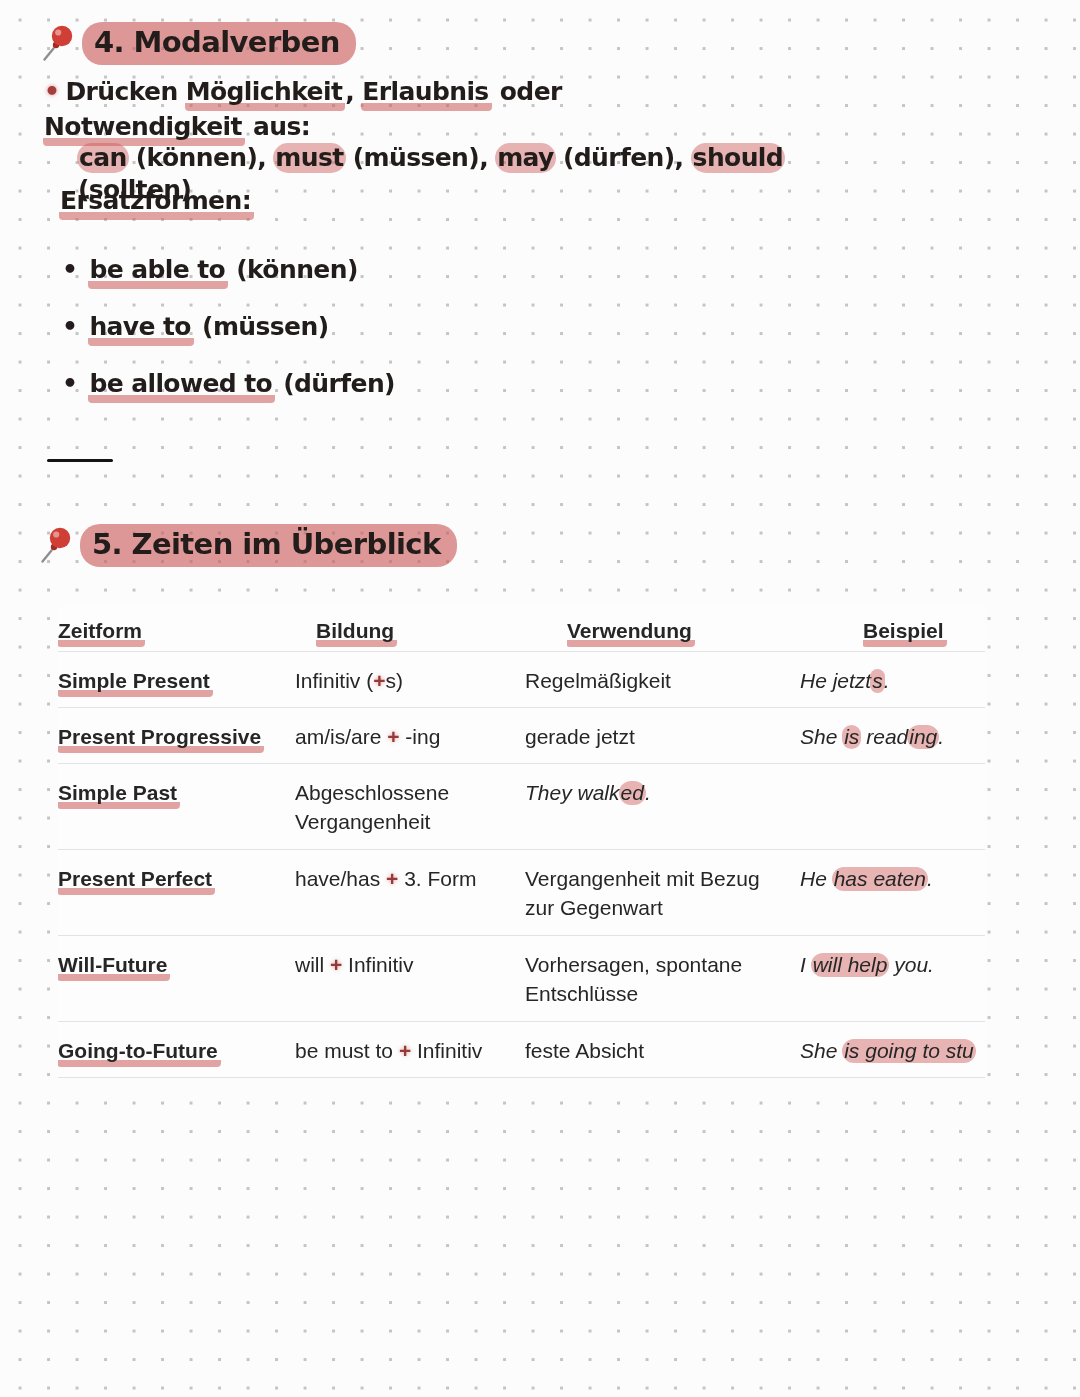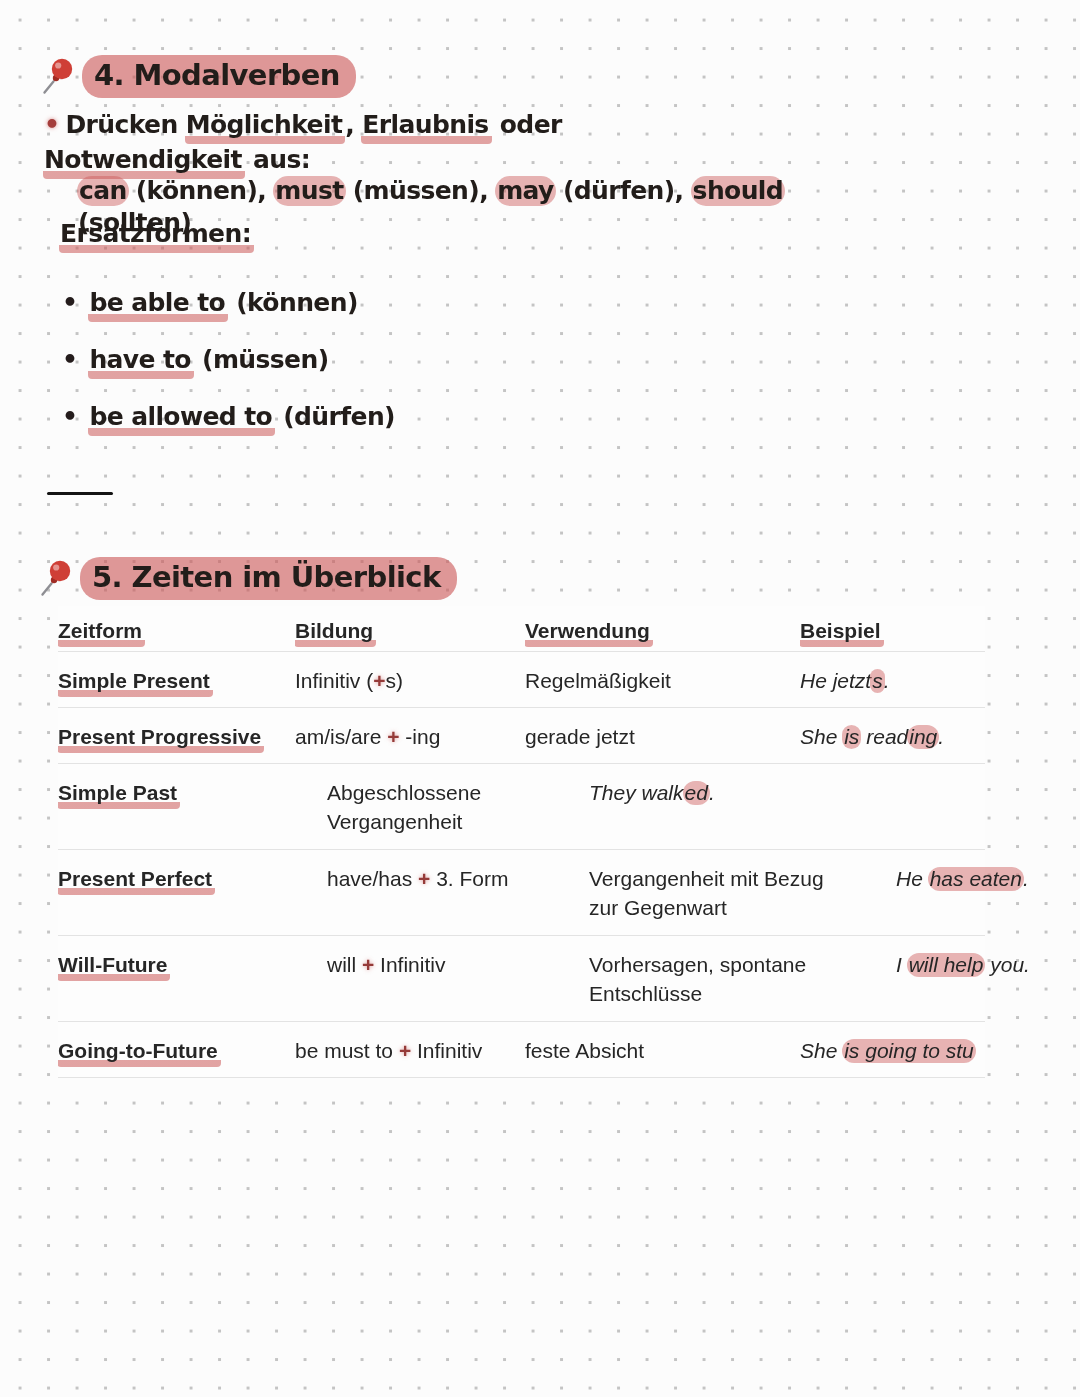--- a/index.html
+++ b/index.html
@@ -15,21 +15,21 @@
     background-size:28.5px 28.5px;
     background-position:5.8px 5.8px;
   }
   
   .hw{
     font-family:"DejaVu Sans", sans-serif;
     font-weight:700;
     color:#221d1a;
     letter-spacing:-0.6px;
   }
-  .abs{position:absolute;margin-top:33px;}
+  .abs{position:absolute;}
   .hline{display:flex;align-items:flex-start;}
 
   .pin{width:40px;height:40px;flex:0 0 auto;margin-right:2px;}
 
   .pill{
     display:inline-block;
     background:rgba(203,89,88,0.62);
     border-radius:20px;
     padding:3px 16px 6px 12px;
     font-size:29px;
@@ -71,23 +71,23 @@
     position:absolute;left:58px;top:606px;width:927px;
     background:#fdfdfd;
     font-size:21px;color:#262626;
   }
   .t-row{
     display:grid;
     grid-template-columns:237px 230px 275px 185px;
     border-bottom:1px solid #e3e3e3;
     box-sizing:border-box;
   }
-  .t-head{height:46px;padding-top:4px;}
+  .t-head{height:46px;padding-top:4px;gap:21px;}
   .row-s{height:56px;}
-  .row-d{height:86px;gap:32px;}
+  .row-d{height:86px;}
   .t-row > div{padding-top:14px;padding-right:14px;line-height:29px;box-sizing:border-box;overflow:hidden;}
   .t-head > div{padding-top:6px;}
   .th span{font-weight:700;}
   .cell-zeit{font-weight:700;}
   .cell-zeit .mk-ul{background:linear-gradient(to top, rgba(203,89,88,0.55) 0px, rgba(203,89,88,0.55) 7px, rgba(0,0,0,0) 7px);padding-bottom:2px;}
   .th .mk-ul{background:linear-gradient(to top, rgba(203,89,88,0.55) 0px, rgba(203,89,88,0.55) 7px, rgba(0,0,0,0) 7px);padding-bottom:2px;}
   .cell-bsp{font-style:italic;white-space:nowrap;}
 </style>
 </head>
 <body>

